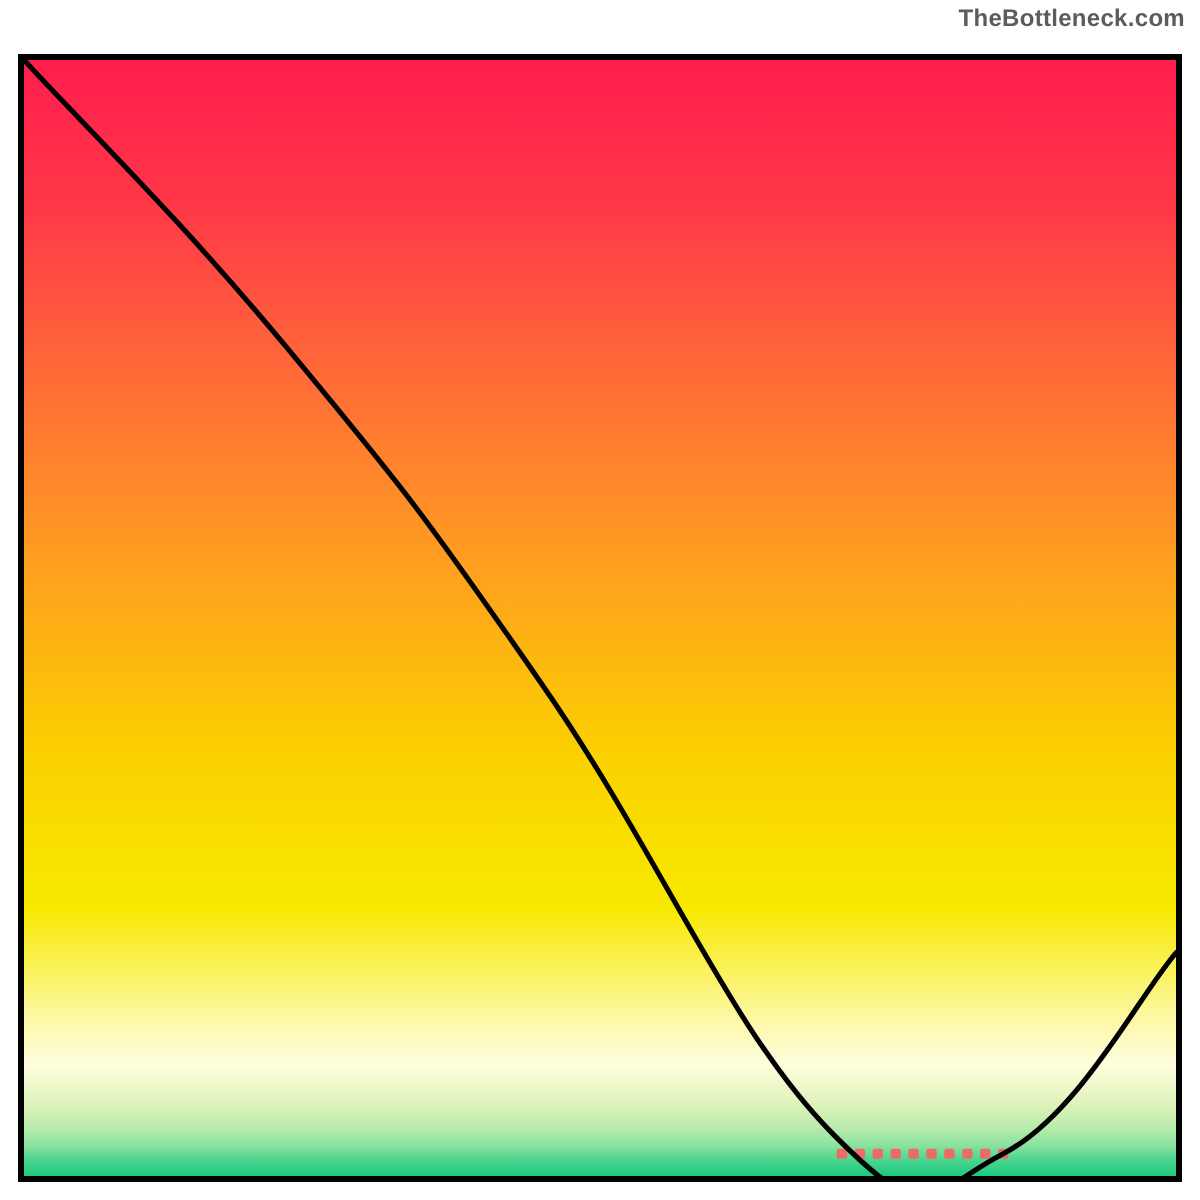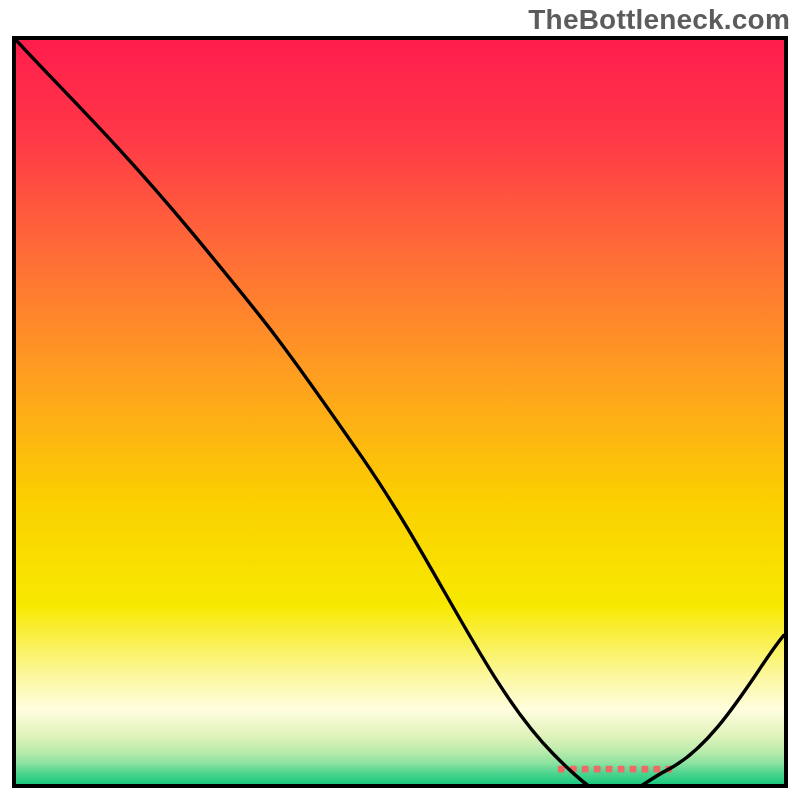--- a/index.html
+++ b/index.html
@@ -14,21 +14,21 @@
     position: relative;
     width: 800px;
     height: 800px;
     background: #ffffff;
   }
   .watermark {
     position: absolute;
     top: 4px;
     right: 10px;
     color: #5c5c5c;
-    font-size: 28px;
+    font-size: 16px;
     font-weight: 600;
     letter-spacing: 0.2px;
     user-select: none;
   }
   .plot-frame {
     position: absolute;
     left: 12px;
     top: 36px;
     width: 776px;
     height: 752px;

